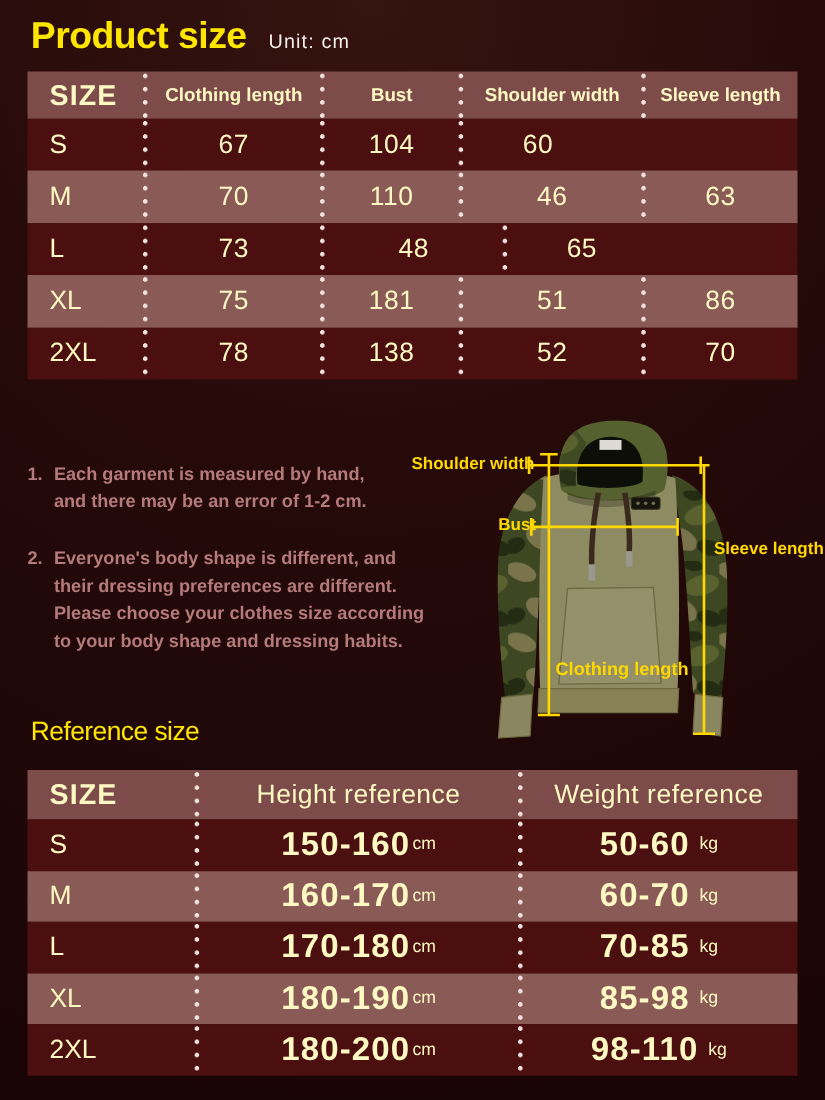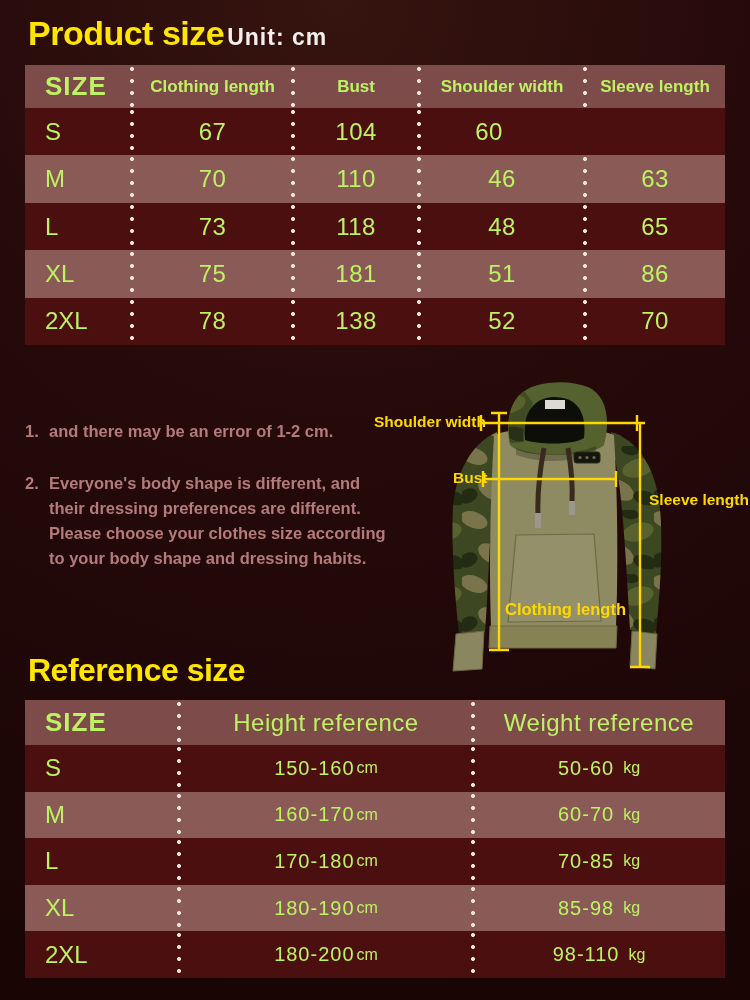--- a/index.html
+++ b/index.html
@@ -2,51 +2,51 @@
 <html><head>
 <meta charset="utf-8">
 <style>
   * { margin:0; padding:0; box-sizing:border-box; }
   html,body { width:750px; }
   body { font-family:"Liberation Sans", sans-serif; }
   .page { position:relative; width:750px; height:1000px; overflow:hidden;
           background: radial-gradient(130% 100% at 45% 0%, #36140f 0%, #260a0a 42%, #1a0505 100%); }
 
   
-  .title-row { position:absolute; left:28px; top:14px; display:flex; align-items:baseline; gap:3px; }
+  .title-row { position:absolute; left:28px; top:14px; display:flex; align-items:baseline; gap:20px; }
   .main-title { font-size:34px; font-weight:bold; color:#ffe600; letter-spacing:-0.5px; }
-  .unit { font-size:23px; font-weight:bold; color:#f5efec; letter-spacing:1px;text-align:right; }
-  .ref-title { position:absolute; left:28px; top:652px; font-size:32px; font-weight:bold;
+  .unit { font-size:18px; font-weight:normal; color:#f5efec; letter-spacing:1px;text-align:right; }
+  .ref-title { position:absolute; left:28px; top:652px; font-size:24px; font-weight:normal;
                color:#ffe600; letter-spacing:-0.5px; }
 
   
   .size-table { position:absolute; left:25px; width:700px; display:flex; flex-direction:column; }
   #table1 { top:65px;  height:280px; }
   #table2 { top:700px; height:278px; }
   .trow { display:flex; width:100%; }
   #table1 .trow.head { height:43px; }
   #table2 .trow.head { height:45px; }
   .trow:not(.head) { flex:1; }
   .trow.head  { background:#7d4b49; }
   .trow.light { background:#8a5a57; }
   .trow.dark  { background:#4b0f0f; }
   .cell { position:relative; display:flex; align-items:center; justify-content:center;
-          color:#bef264; }
+          color:#fef9c3; }
   .cell.left { justify-content:flex-start; padding-left:20px; }
   .cell.sep::after { content:""; position:absolute; right:-2px; top:0; bottom:0; width:4px;
           background-image: radial-gradient(circle at 2px 2px, #efe3de 1.9px, rgba(0,0,0,0) 2.2px);
           background-size:4px 12px; background-repeat:repeat-y; background-position:0 2px; z-index:2; }
   .t1c1{width:15.3%;} .t1c2{width:23%;} .t1c3{width:18%;} .t1c4{width:23.7%;} .t1c5{width:20%;}
   .t2c1{width:22%;}  .t2c2{width:42%;} .t2c3{width:36%;}
   .h-big   { font-size:26px; font-weight:bold; letter-spacing:1px; }
   .h-small { font-size:17px; font-weight:bold; }
   .h-mid   { font-size:24px; font-weight:normal; letter-spacing:0.5px; }
   .rlabel  { font-size:24px; }
   .val     { font-size:24px; letter-spacing:0.5px; }
-  .bigval  { font-size:20px; letter-spacing:1px; }
+  .bigval  { font-size:30px; letter-spacing:1px;font-weight:bold; }
   .unit-sm { font-size:16px; margin-left:2px; }
   .unit-kg { font-size:16px; margin-left:9px; }
 
   
   .notes { position:absolute; left:25px; top:419px; width:368px; color:#b57b7b;
            font-weight:bold; font-size:16.5px; }
   .note { display:flex; }
   .note + .note { margin-top:27px; }
   .note-num { width:24px; flex:none; line-height:25px; }
   .note-lines div { line-height:25px; white-space:nowrap; }
@@ -119,23 +119,20 @@
           <span class="val">63</span>
         </div>
     </div>
     <div class="trow dark">
       <div class="cell t1c1 left sep">
           <span class="rlabel">L</span>
         </div>
       <div class="cell t1c2 sep">
           <span class="val">73</span>
         </div>
-      <div class="cell t1c3 sep">
-          <span class="val">118</span>
-        </div>
       <div class="cell t1c4 sep">
           <span class="val">48</span>
         </div>
       <div class="cell t1c5">
           <span class="val">65</span>
         </div>
     </div>
     <div class="trow light">
       <div class="cell t1c1 left sep">
           <span class="rlabel">XL</span>
@@ -169,20 +166,21 @@
       <div class="cell t1c5">
           <span class="val">70</span>
         </div>
     </div>
   </div>
 
   <div class="notes">
     <div class="note">
       <span class="note-num">1.</span>
       <div class="note-lines">
+        <div>Each garment is measured by hand,</div>
         <div>and there may be an error of 1-2 cm.</div>
       </div>
     </div>
     <div class="note">
       <span class="note-num">2.</span>
       <div class="note-lines">
         <div>Everyone's body shape is different, and</div>
         <div>their dressing preferences are different.</div>
         <div>Please choose your clothes size according</div>
         <div>to your body shape and dressing habits.</div>

